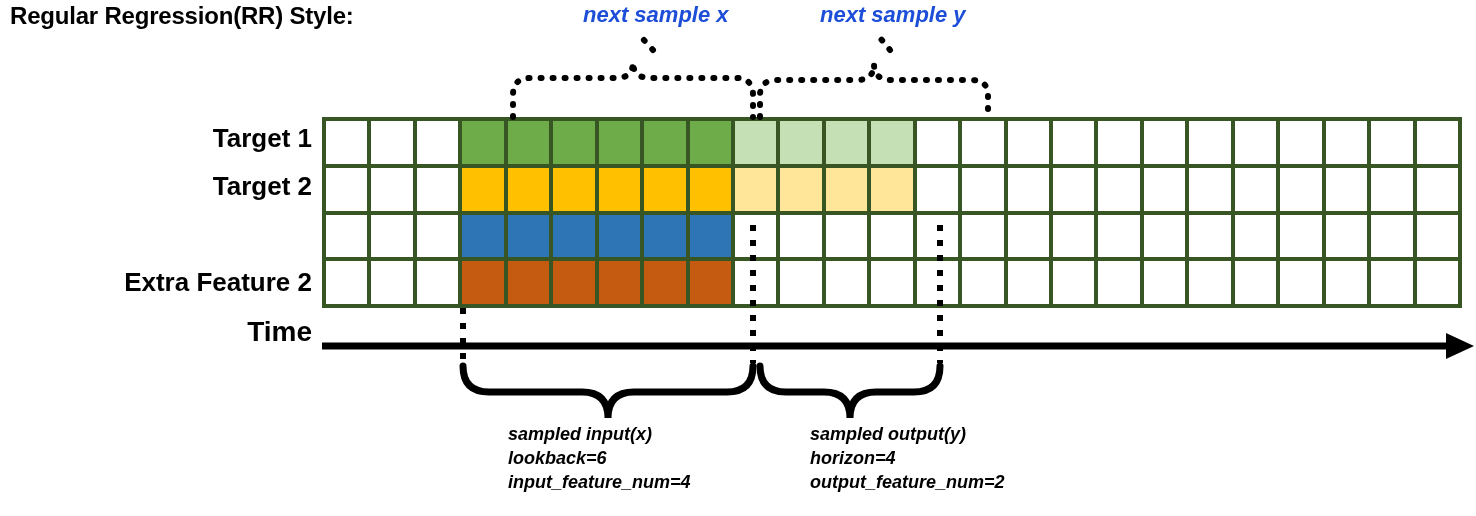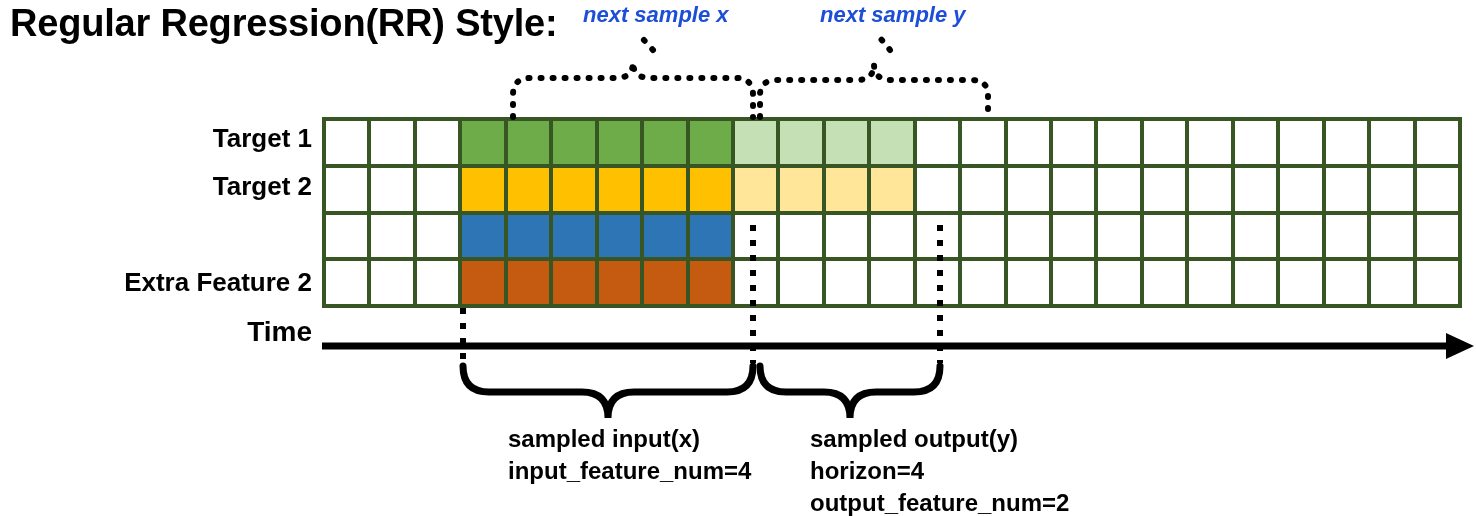--- a/index.html
+++ b/index.html
@@ -14,21 +14,21 @@
     background: #ffffff;
     font-family: "Liberation Sans", sans-serif;
     overflow: hidden;
   }
 
   
   #title {
     position: absolute;
     left: 10px;
     top: 2px;
-    font-size: 38px;
+    font-size: 24px;
     font-weight: 700;
     color: #000000;
     white-space: nowrap;
     letter-spacing: -0.2px;
   }
 
   
   .row-label {
     position: absolute;
     right: 0;
@@ -116,25 +116,26 @@
     font-weight: 600;
     color: #1d4ed8;
     white-space: nowrap;
     text-align: center;
   }
   #annot-x { left: 583px; top: 2px; width: 140px; }
   #annot-y { left: 820px; top: 2px; width: 140px; }
 
   .caption {
     position: absolute;
-    font-size: 24px;
+    font-size: 18px;
     font-weight: 600;
     color: #000000;
     line-height: 1.33;
     white-space: nowrap;
+    font-style: italic;
   }
   #caption-input  { left: 508px; top: 423px; }
   #caption-output { left: 810px; top: 423px; }
   .caption div { display: block; }
 </style>
 </head>
 <body>
 
 <div id="page">
 
@@ -283,20 +284,21 @@
 
     <line x1="940" y1="225" x2="940" y2="363" stroke="#000000" stroke-width="6" stroke-linecap="butt" stroke-dasharray="6 9"></line>
 
     <path d="M463,366 Q463,392 489,392 L582,392 Q608,392 608,418 Q608,392 634,392 L727,392 Q753,392 753,366" fill="none" stroke="#000000" stroke-width="7" stroke-linecap="round"></path>
 
     <path d="M760,366 Q760,392 786,392 L824,392 Q850,392 850,418 Q850,392 876,392 L914,392 Q940,392 940,366" fill="none" stroke="#000000" stroke-width="7" stroke-linecap="round"></path>
   </svg>
 
   <div class="caption" id="caption-input">
     <div>sampled input(x)</div>
+    <div>lookback=6</div>
     <div>input_feature_num=4</div>
   </div>
   <div class="caption" id="caption-output">
     <div>sampled output(y)</div>
     <div>horizon=4</div>
     <div>output_feature_num=2</div>
   </div>
 
 </div>
 

